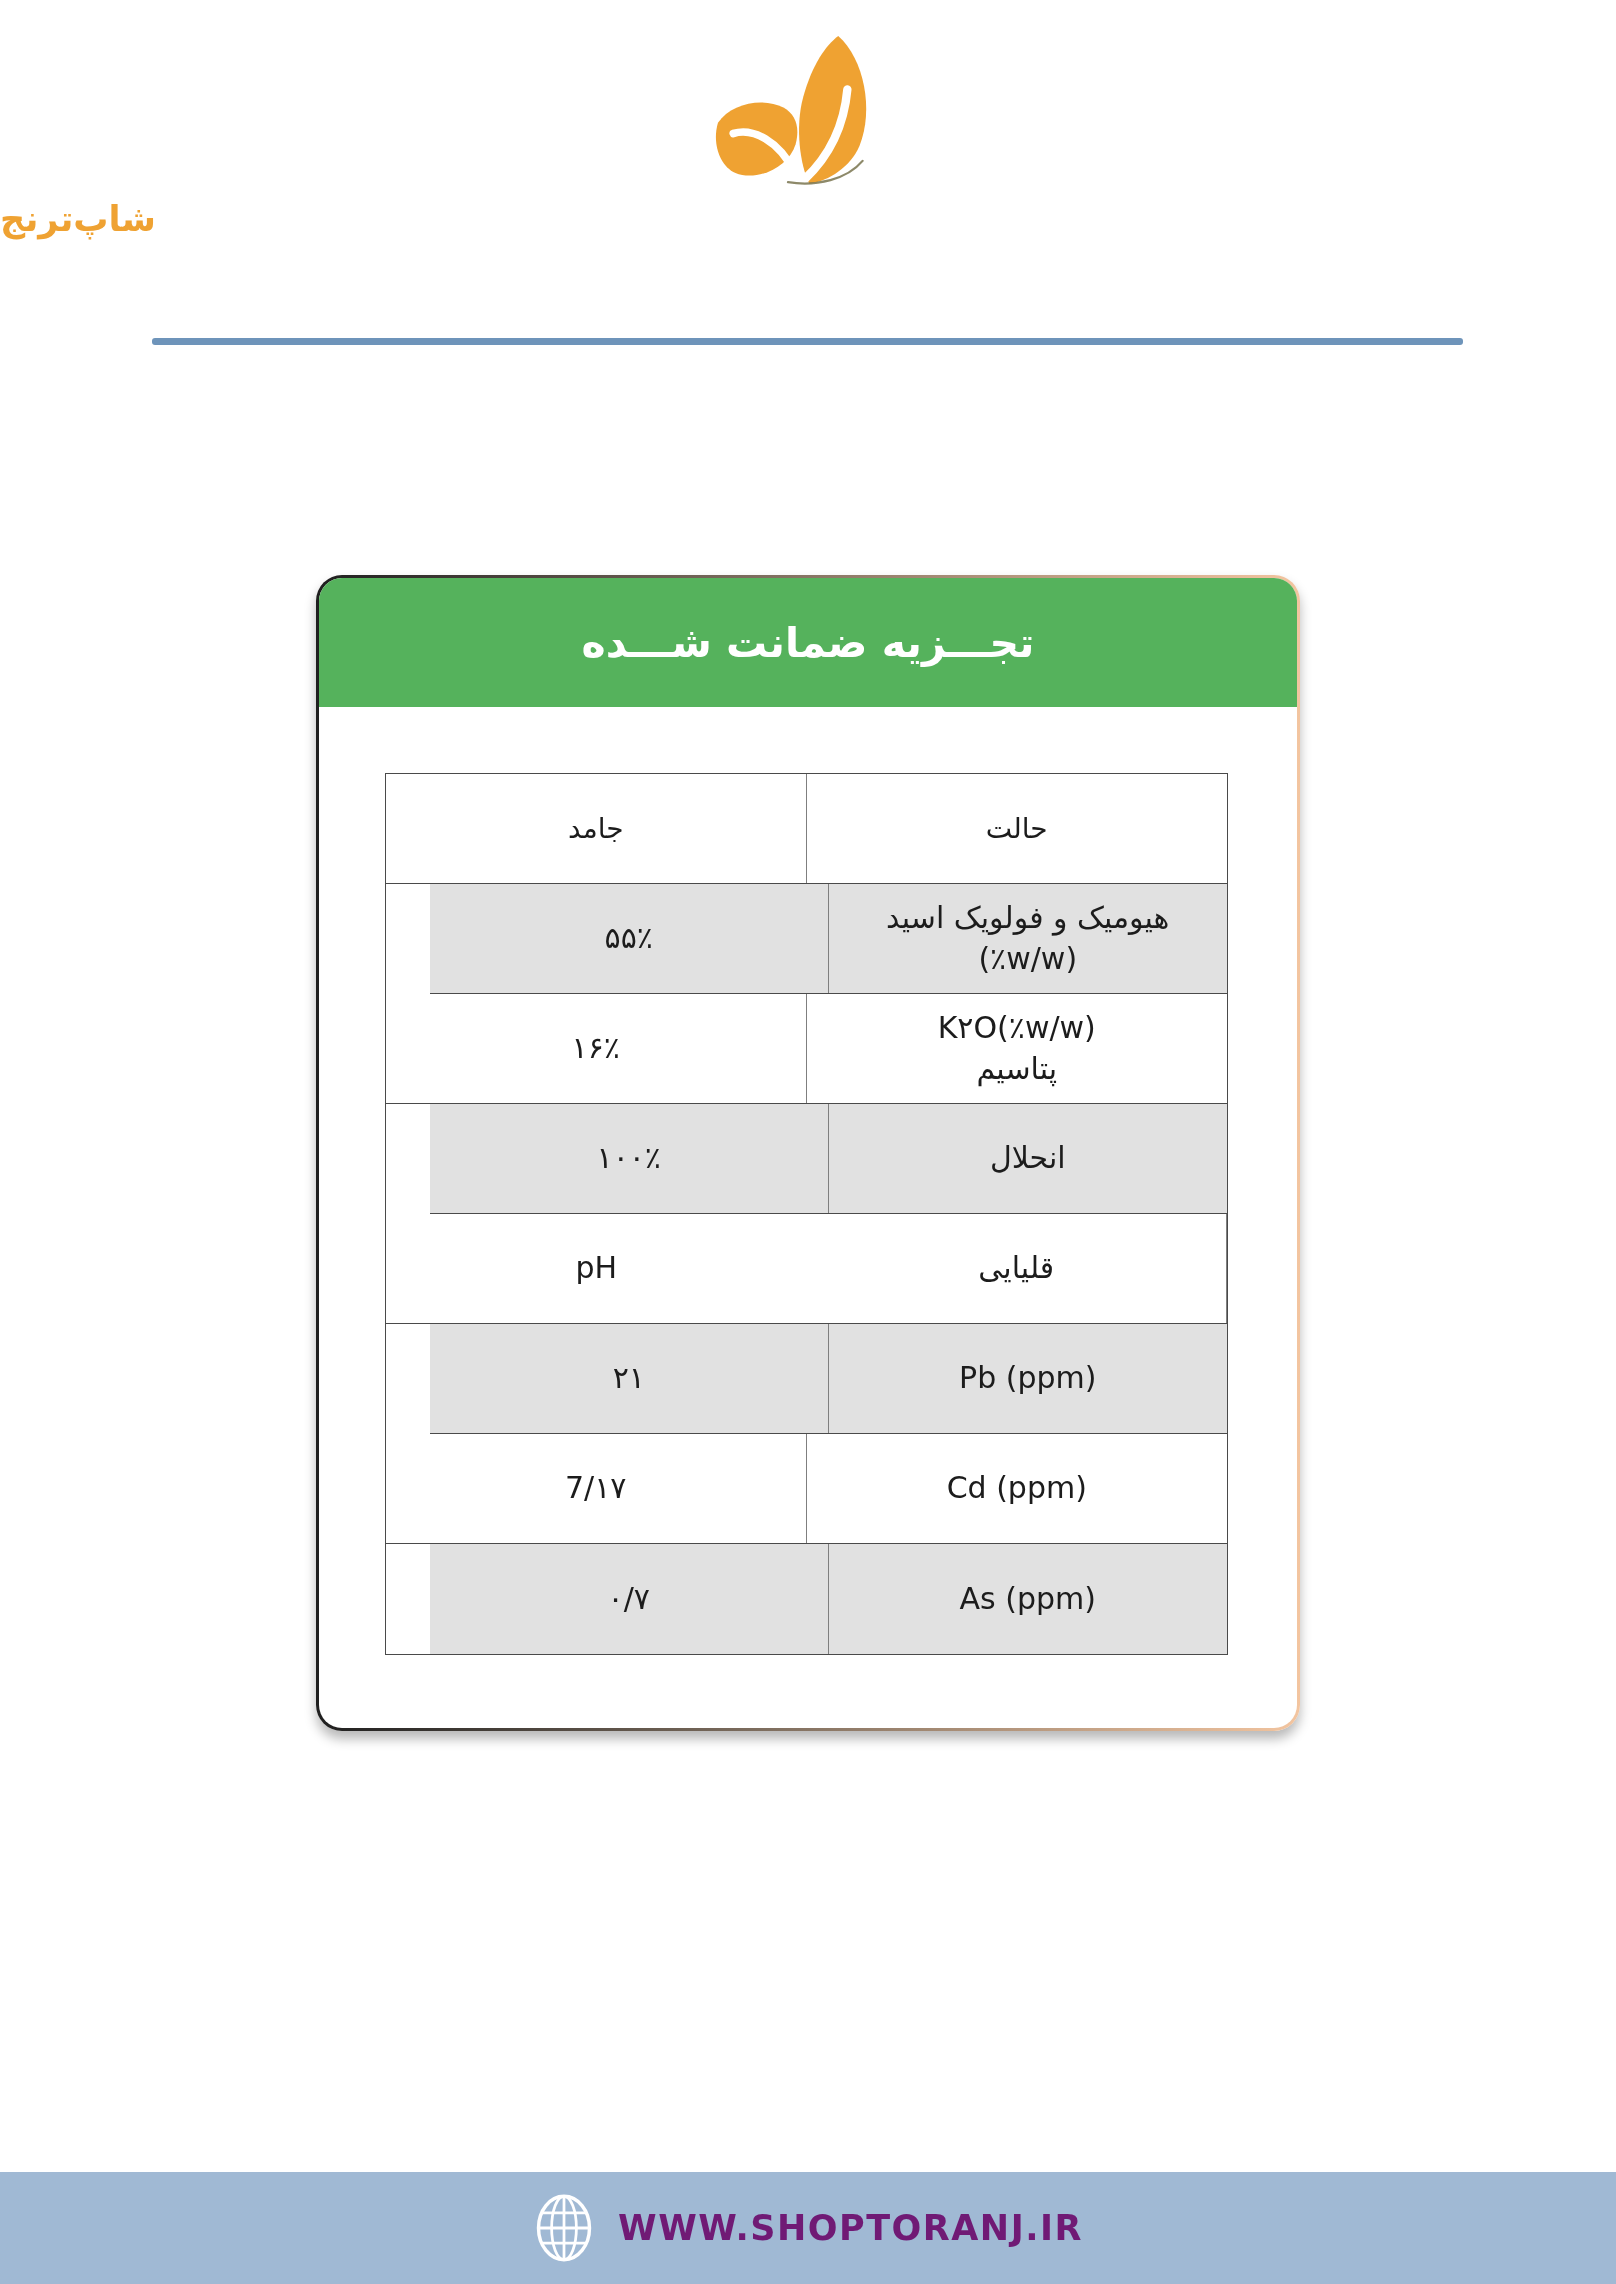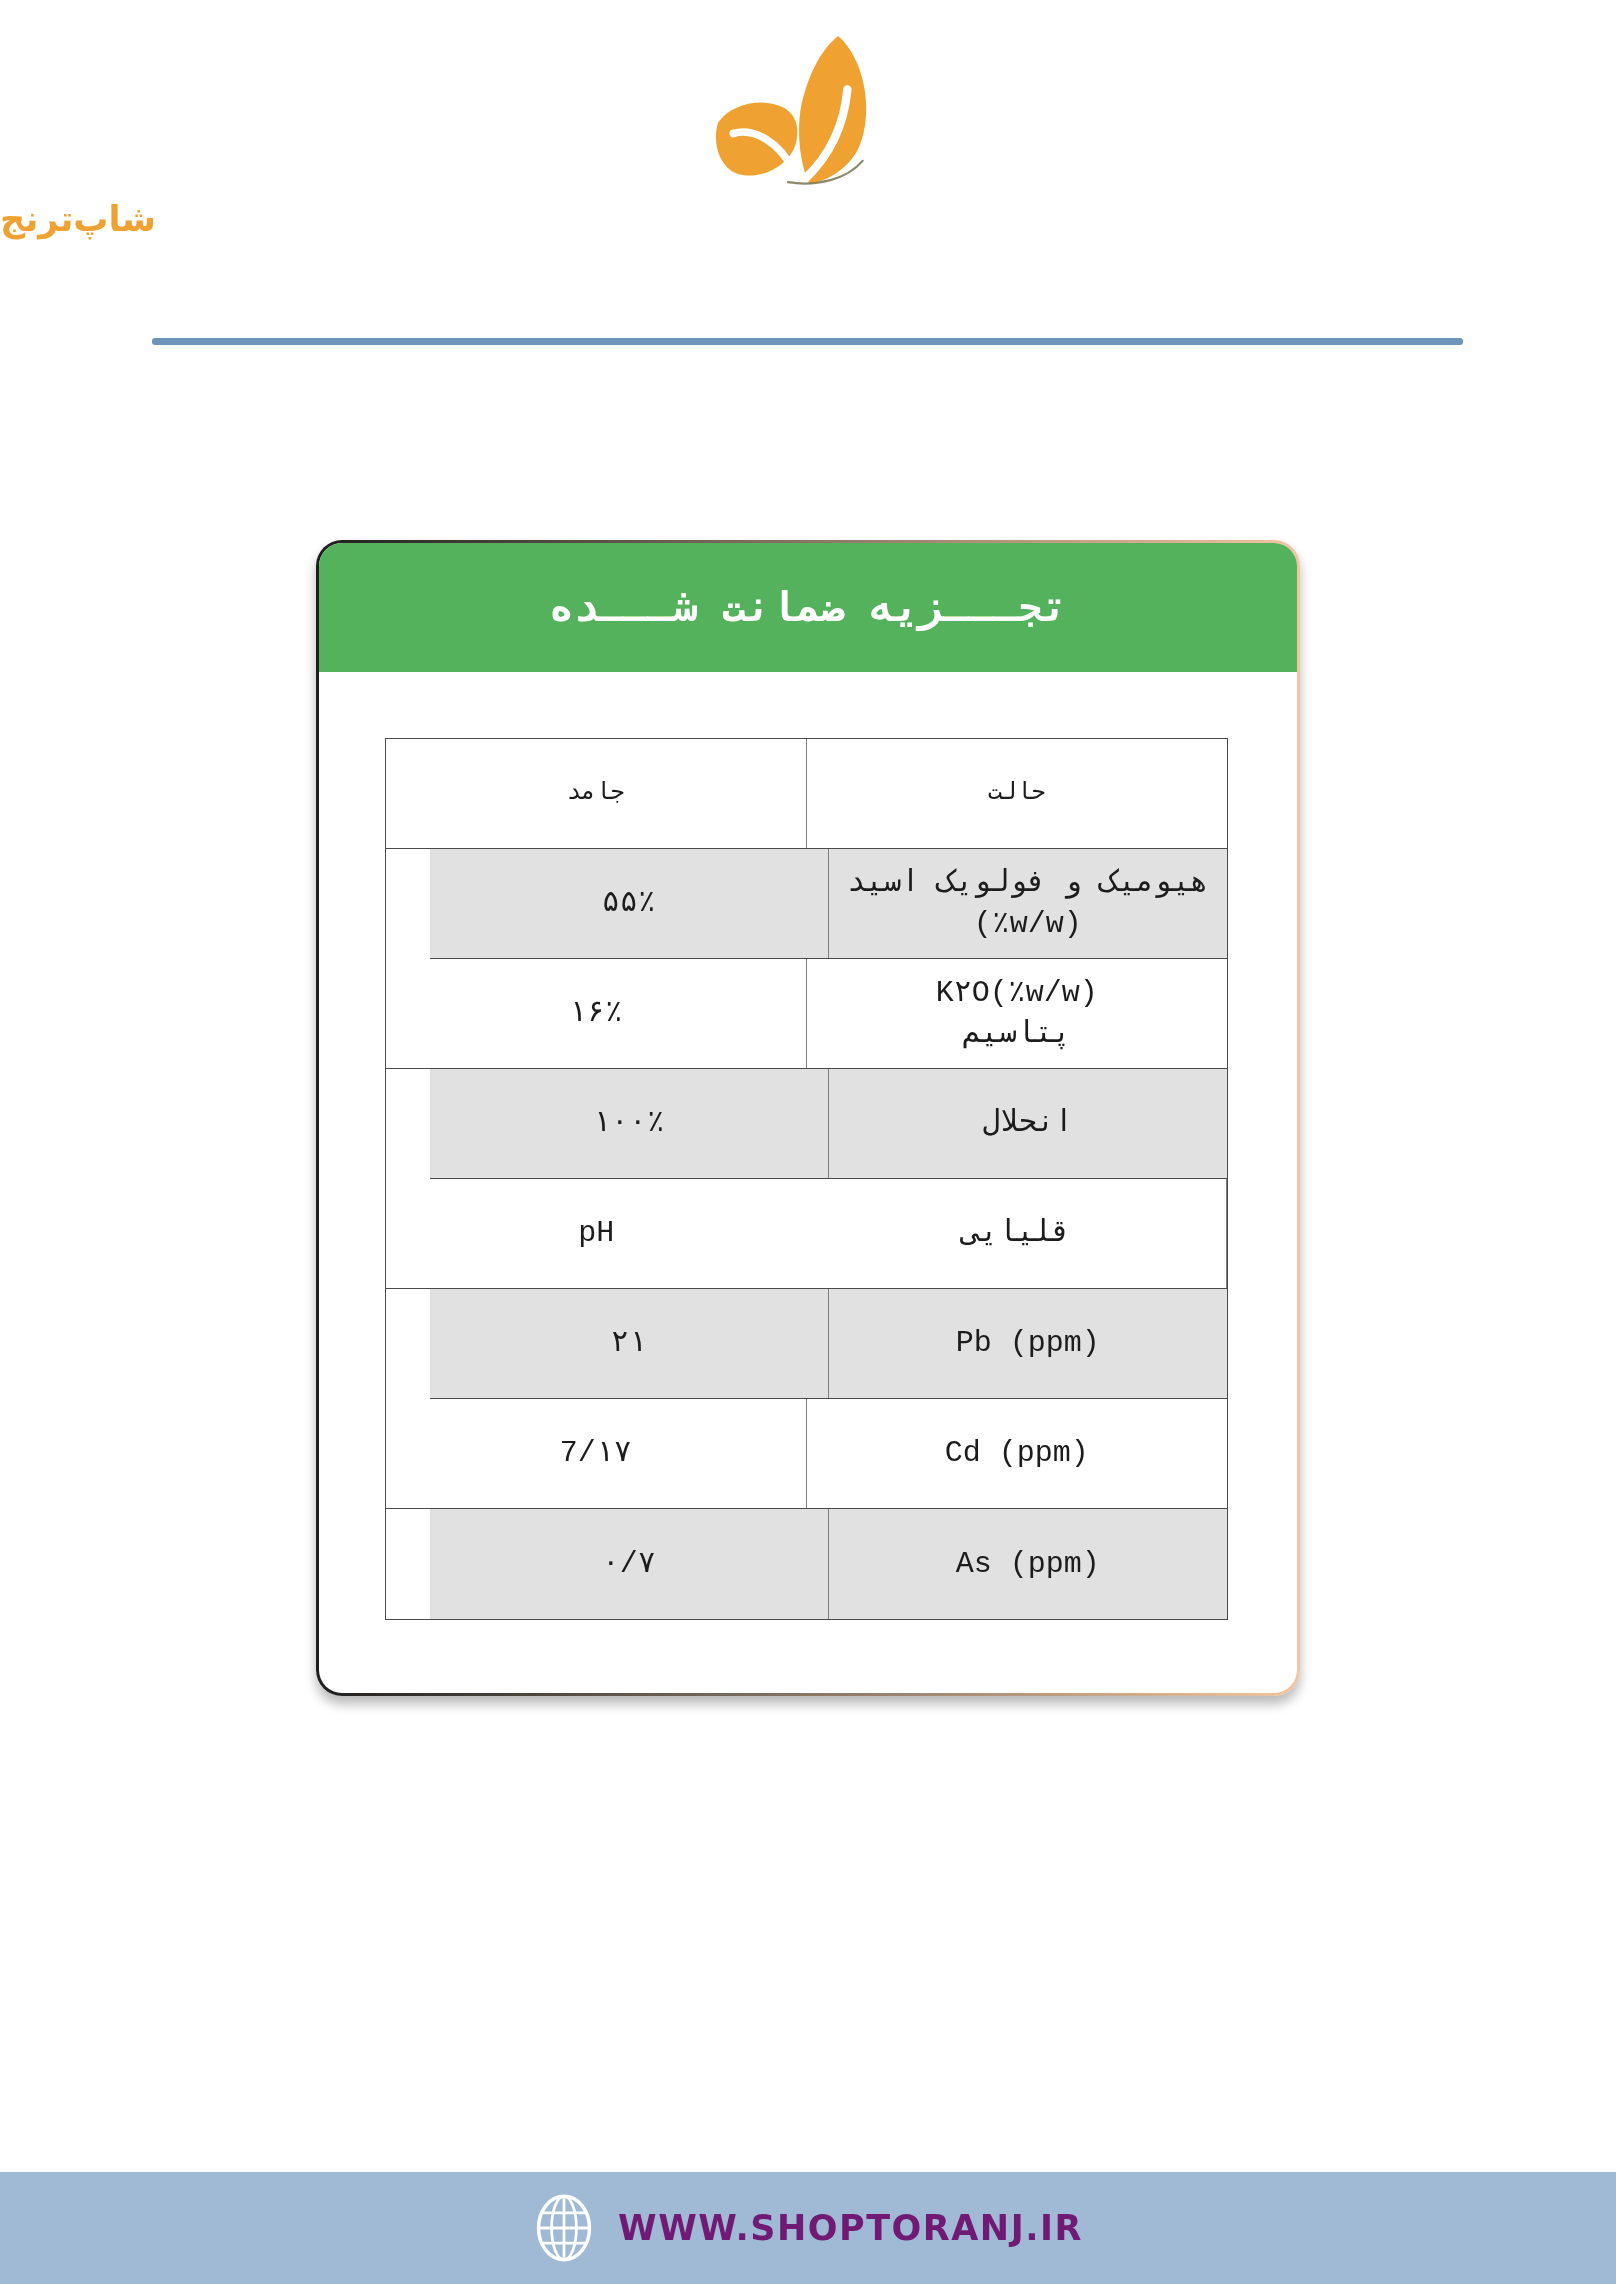--- a/index.html
+++ b/index.html
@@ -26,28 +26,27 @@
   
   .top-divider{
     position:absolute;left:152px;top:338px;
     width:1311px;height:6.9px;
     background:var(--divider-blue);
     border-radius:3px;
   }
 
   
   .card-frame{
-    position:absolute;left:316px;top:540px;
+    position:absolute;left:316px;top:575px;
     width:984px;height:1156px;
     background:linear-gradient(90deg,#1f1f1f 0%,#7d6d5e 45%,#f3c5a0 100%);
     border-radius:26px;
     padding:0;
     box-shadow:0 7.6px 12px rgba(0,0,0,0.28);
     box-sizing:border-box;
-    font-family:Liberation Mono, monospace;
   }
   .card-inner{
     position:absolute;left:3px;top:3px;right:3px;bottom:3px;
     background:#ffffff;
     border-radius:23px;
     overflow:hidden;
   }
   .card-header{
     position:absolute;left:0;top:0;width:100%;height:129px;
     background:var(--green);
@@ -79,21 +78,21 @@
   .trow.shaded{background:var(--row-gray);margin-left:44px;}
   .cell{
     width:50%;
     display:flex;flex-direction:column;
     align-items:center;justify-content:center;
     box-sizing:border-box;
     color:#1c1c1c;
   }
   .value-cell{border-right:0.8px solid #7f7f7f;}
   .cell .line{font-size:30px;line-height:1.35;text-align:center;}
-  .header-row .line{font-size:24px;font-weight:500;}
+  .header-row .line{font-size:28px;font-weight:500;}
 
   
   .footer-bar{
     position:absolute;left:0;top:2172px;
     width:1616px;height:112px;
     background:var(--footer-blue);
     display:flex;align-items:center;justify-content:center;
     gap:23px;
   }
   .globe{width:62px;height:72px;flex:0 0 auto;}

